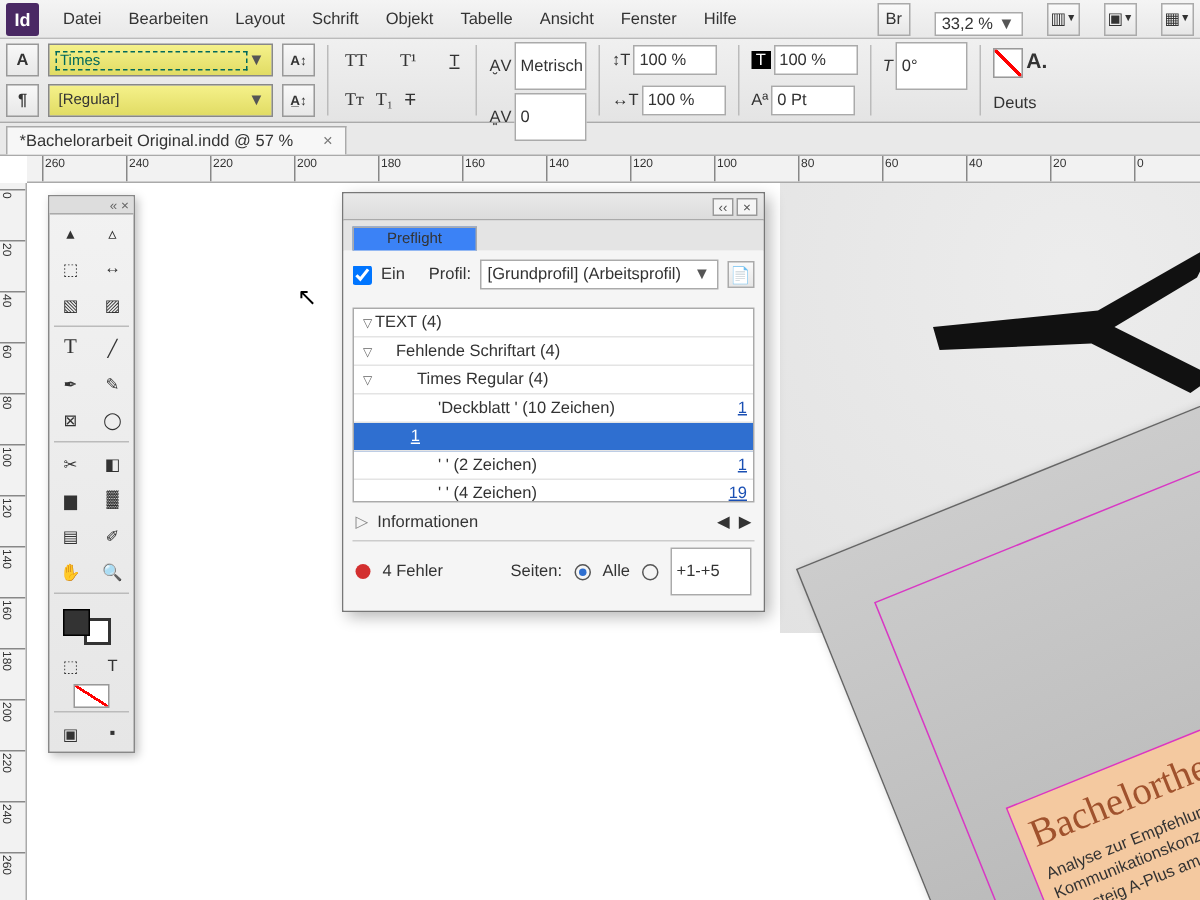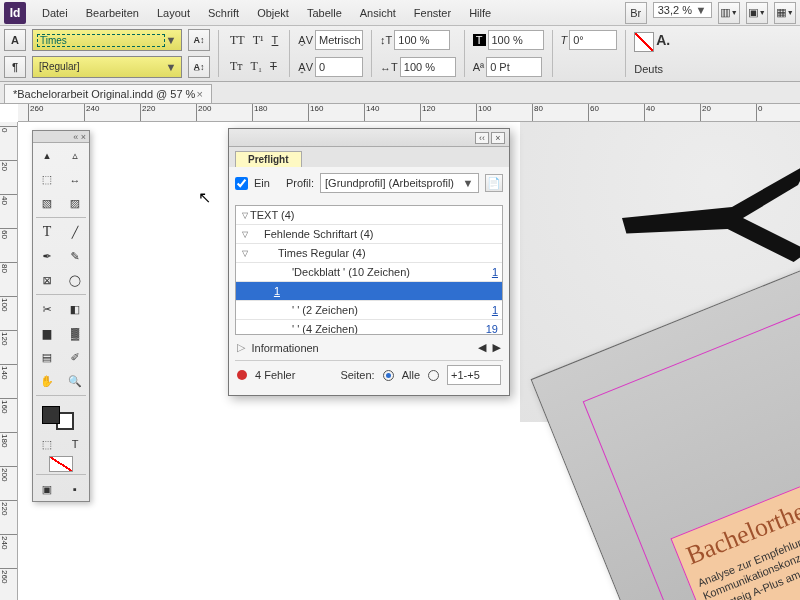--- a/index.html
+++ b/index.html
@@ -1,36 +1,36 @@
 <!DOCTYPE html>
 <html><head>
 <meta charset="utf-8">
 <style>
 *{box-sizing:border-box;margin:0;padding:0;font-family:Tahoma,Arial,sans-serif;font-size:11px;color:#333}
 body{background:#fff;width:800px;height:600px;overflow:hidden;position:relative}
 .menubar{height:26px;background:linear-gradient(#f4f4f4,#e9e9e9);border-bottom:1px solid #bbb;display:flex;align-items:center;padding:0 4px;gap:2px}
 .app-icon{width:22px;height:22px;background:#4a2964;color:#fff;display:flex;align-items:center;justify-content:center;font-weight:bold;font-size:12px;border-radius:2px;margin-right:6px}
 .menu-item{padding:4px 8px;cursor:default}
-.menu-right{margin-left:auto;display:flex;align-items:flex-start;gap:6px}
+.menu-right{margin-left:auto;display:flex;align-items:flex-end;gap:16px}
 .zoom-box{border:1px solid #aaa;background:#fff;padding:1px 4px;display:flex;align-items:center;gap:3px}
 .btn-icon{width:22px;height:22px;border:1px solid #aaa;background:linear-gradient(#fafafa,#e6e6e6);display:flex;align-items:center;justify-content:center}
 .ctrlbar{height:56px;background:linear-gradient(#f0f0f0,#e4e4e4);border-bottom:1px solid #aaa;display:flex;align-items:stretch;padding:2px 4px;gap:6px}
 .ctrl-col{display:flex;flex-direction:column;justify-content:space-around;gap:2px}
 .divider{width:1px;background:#bbb;margin:2px 2px}
 .paratoggle{width:22px;height:22px;border:1px solid #999;background:linear-gradient(#f8f8f8,#e8e8e8);display:flex;align-items:center;justify-content:center;font-weight:bold}
 .font-dd{width:150px;height:22px;border:1px solid #888;background:linear-gradient(#f5f18a,#e1dc64);display:flex;align-items:center;padding:0 4px;position:relative}
 .font-dd.reg{background:linear-gradient(#f5f18a,#e1dc64)}
 .font-dd .val{flex:1;color:#00695c;border:1px dashed #00695c;padding:0 2px;font-size:10px}
 .font-dd .val.regv{border:none;color:#333}
 .dd-arrow{width:12px;text-align:center;color:#555}
 .tt{font-family:serif;font-size:12px;padding:2px 3px}
-.num-input{width:48px;height:20px;border:1px solid #aaa;background:#fff;display:flex;align-items:center;padding:0 3px}
+.num-input{width:48px;height:32px;border:1px solid #aaa;background:#fff;display:flex;align-items:center;padding:0 3px}
 .pct-input{width:56px;height:20px;border:1px solid #aaa;background:#fff;display:flex;align-items:center;padding:0 3px}
 .tabbar{height:22px;background:#e9e9e9;border-bottom:1px solid #aaa;display:flex;align-items:flex-end;padding:0 4px}
-.doc-tab{background:#f7f7f7;border:1px solid #aaa;border-bottom:none;padding:3px 8px;display:flex;align-items:center;gap:1px;font-size:11px}
+.doc-tab{background:#f7f7f7;border:1px solid #aaa;border-bottom:none;padding:3px 8px;display:flex;align-items:center;gap:20px;font-size:11px}
 .doc-tab .close{color:#777;cursor:default}
 .ruler-h{height:18px;background:#f2f2f2;border-bottom:1px solid #aaa;position:relative;overflow:hidden;margin-left:18px}
 .ruler-v{width:18px;background:#f2f2f2;border-right:1px solid #aaa;position:absolute;left:0;top:122px;bottom:0;overflow:hidden}
 .tick-h{position:absolute;top:0;bottom:0;border-left:1px solid #888;font-size:8px;padding-left:1px}
 .tick-v{position:absolute;left:0;right:0;border-top:1px solid #888;font-size:8px;padding-top:1px;writing-mode:vertical-lr}
 .canvas{position:absolute;left:18px;top:122px;right:0;bottom:0;background:#fff;overflow:hidden}
 .page-rot{position:absolute;right:-120px;top:100px;width:420px;height:560px;transform:rotate(-22deg);transform-origin:top right}
 .doc-bg{position:absolute;inset:0;background:linear-gradient(#ccc,#a8a8a8);border:1px solid #666;box-shadow:3px 3px 8px rgba(0,0,0,.3)}
 .doc-frame{position:absolute;left:40px;top:40px;right:-10px;bottom:-10px;border:1px solid #d838c4}
 .doc-inner{position:absolute;left:70px;top:200px;right:-20px;height:180px;background:#f4c9a0;border:1px solid #d838c4;padding:8px}
@@ -45,21 +45,21 @@
 .tool-single{grid-column:1/3;display:flex;justify-content:center}
 .swatch-row{grid-column:1/3;display:flex;align-items:center;justify-content:center;height:34px;gap:2px}
 .swatch-fill{width:18px;height:18px;background:#333;border:1px solid #000;position:relative;z-index:2}
 .swatch-stroke{width:18px;height:18px;background:#fff;border:2px solid #333;position:relative;left:-6px;top:6px}
 .swatch-none{width:24px;height:16px;border:1px solid #999;background:linear-gradient(to top right,#fff 46%,red 46%,red 54%,#fff 54%)}
 .preflight{position:absolute;left:228px;top:128px;width:282px;background:#eee;border:1px solid #777;box-shadow:3px 3px 10px rgba(0,0,0,.3)}
 .pf-titlebar{height:18px;background:linear-gradient(#e9e9e9,#dcdcdc);border-bottom:1px solid #aaa;display:flex;align-items:center;padding:0 4px;font-size:10px}
 .pf-titlebar .spacer{flex:1}
 .pf-titlebar .winbtn{width:14px;height:12px;border:1px solid #999;background:#f5f5f5;margin-left:2px;display:flex;align-items:center;justify-content:center;font-size:9px;color:#555}
 .pf-tabrow{height:20px;display:flex;align-items:flex-end;padding:0 6px;background:#e4e4e4}
-.pf-tab{background:#fef9c3;border:1px solid #aaa;border-bottom:none;padding:2px 12px;font-weight:bold;font-size:10px}
+.pf-tab{background:#3b82f6;border:1px solid #aaa;border-bottom:none;padding:2px 22px;font-weight:normal;font-size:10px}
 .pf-body{background:#f5f5f5;padding:6px}
 .pf-row{display:flex;align-items:center;gap:6px;margin-bottom:12px}
 .pf-profile{flex:1;height:20px;border:1px solid #aaa;background:#fff;display:flex;align-items:center;padding:0 4px}
 .pf-headers{display:flex;background:linear-gradient(#f2f2f2,#e4e4e4);border:1px solid #aaa;border-bottom:none;font-weight:bold}
 .pf-headers div{padding:3px 6px}
 .pf-col-err{flex:1;border-right:1px solid #bbb}
 .pf-col-page{width:50px;text-align:right}
 .pf-list{border:1px solid #aaa;background:#fff;height:130px;overflow:hidden}
 .pf-item{display:flex;align-items:center;padding:3px 4px;border-bottom:1px solid #e4e4e4}
 .pf-item .tw{width:10px;text-align:center;color:#666;font-size:8px}
@@ -116,21 +116,21 @@
         <span class="val regv">[Regular]</span>
         <span class="dd-arrow">▼</span>
       </div>
   </div>
   <div class="ctrl-col">
     <div class="paratoggle" style="font-size:9px">A↕</div>
     <div class="paratoggle" style="font-size:9px">A̲↕</div>
   </div>
   <div class="divider"></div>
   <div class="ctrl-col">
-    <div style="display:flex;gap:2px">
+    <div style="display:flex;gap:16px">
       <span class="tt">TT</span>
       <span class="tt">T¹</span>
       <span class="tt"><u>T</u></span>
     </div>
     <div style="display:flex;gap:2px">
       <span class="tt">Tᴛ</span>
       <span class="tt">T₁</span>
       <span class="tt"><s>T</s></span>
     </div>
   </div>

